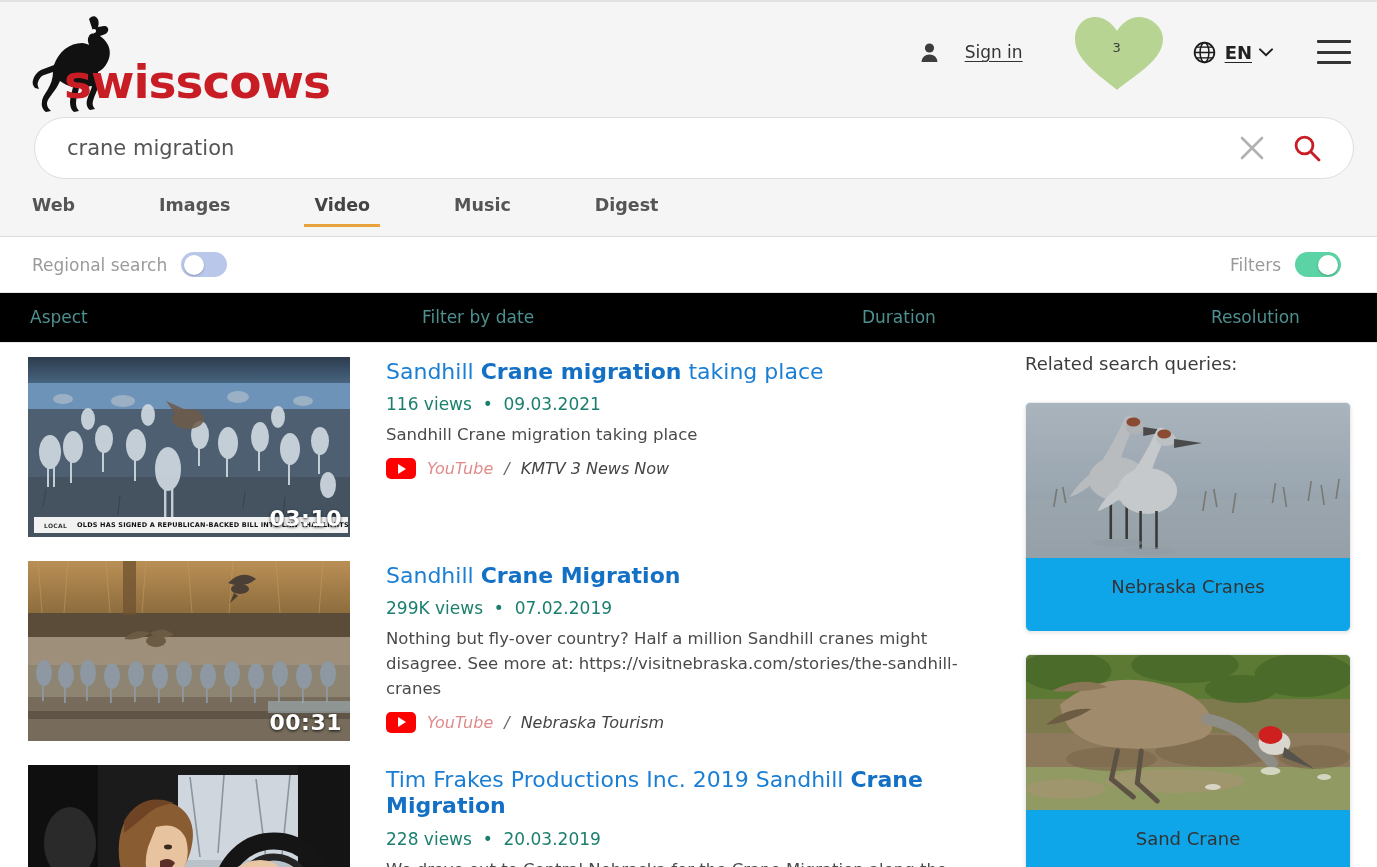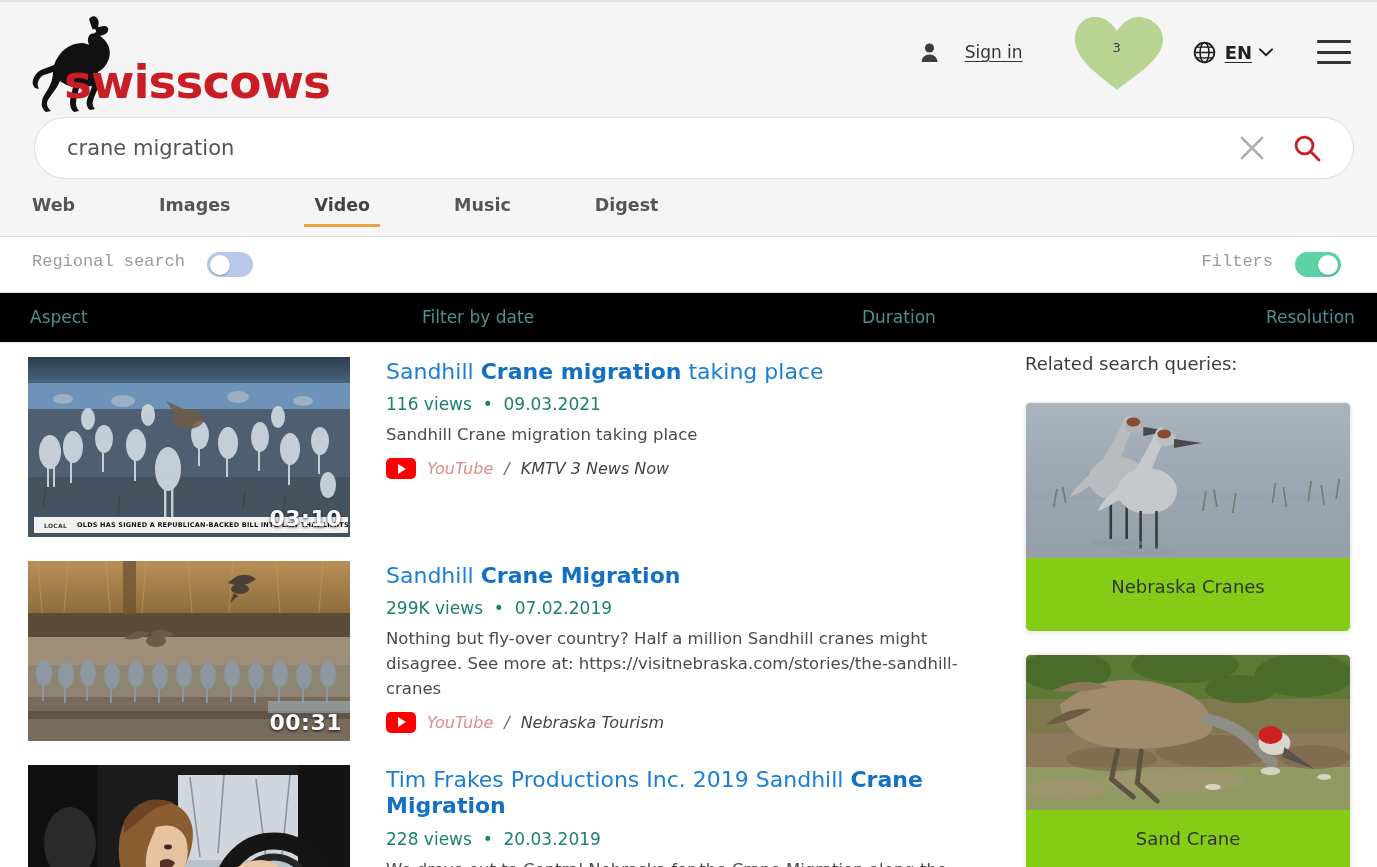--- a/index.html
+++ b/index.html
@@ -168,21 +168,21 @@
   
   .toggles-row {
     position: relative;
     height: 56px;
     background: #ffffff;
     border-bottom: 1px solid #e4e4e4;
     display: flex;
     align-items: center;
     padding: 0 36px 0 32px;
   }
-  .toggle-group { display: flex; gap: 22px; font-family: Liberation Mono, monospace; }
+  .toggle-group { display: flex; align-items: center; gap: 14px; }
   .toggle-label { font-size: 17px; color: #9a9a9a; }
   .switch { width: 46px; height: 25px; border-radius: 13px; position: relative; }
   .switch.off { background: #b9c7ea; }
   .switch.on  { background: #5cd3a4; }
   .knob {
     position: absolute; top: 2.5px; width: 20px; height: 20px;
     border-radius: 50%; background: #fff;
     box-shadow: 0 1px 2px rgba(0,0,0,.25);
   }
   .switch.off .knob { left: 3px; }
@@ -302,21 +302,21 @@
     width: 326px;
   }
   .sidebar-title {
     font-size: 18px;
     color: #3c3c3c;
     margin-bottom: 28px;
   }
   .rel-card {
     width: 326px;
     height: 230px;
-    background: #84cc16;
+    background: #0ea5e9;
     border-radius: 6px;
     border: 1px solid #ececec;
     box-shadow: 0 1px 4px rgba(0,0,0,.10);
     overflow: hidden;
     margin-bottom: 22px;
   }
   .rel-img { width: 100%; height: 155px; display: block; background: #ccc; }
   .rel-img svg { display: block; width: 100%; height: 100%; }
   .rel-label {
     text-align: center;
@@ -416,21 +416,21 @@
     <div class="switch on">
       <div class="knob"></div>
     </div>
   </div>
 </div>
 
 <div class="filters-row">
   <div class="filter-item" style="left:30px">Aspect</div>
   <div class="filter-item" style="left:422px">Filter by date</div>
   <div class="filter-item" style="left:862px">Duration</div>
-  <div class="filter-item" style="left:1266px">Resolution</div>
+  <div class="filter-item" style="left:1211px">Resolution</div>
 </div>
 
 <div class="content">
 
   <div class="results">
 
     <div class="result">
       <div class="thumb">
         <svg viewBox="0 0 322 180" preserveAspectRatio="none">
           <defs>

